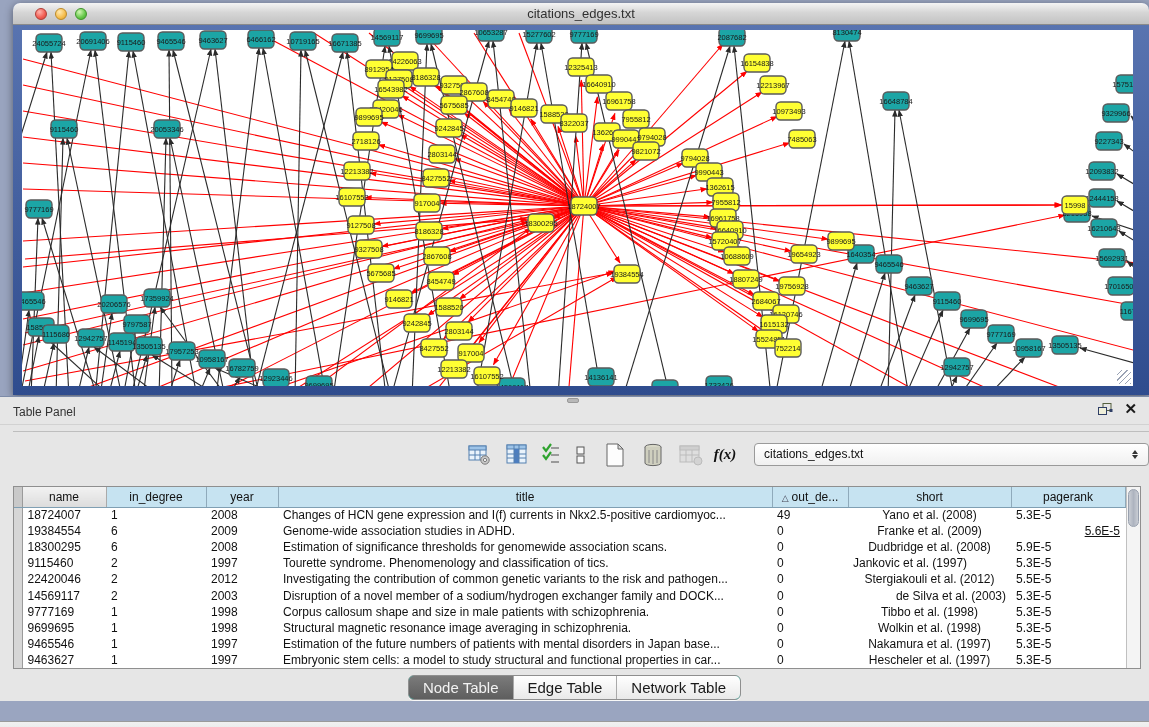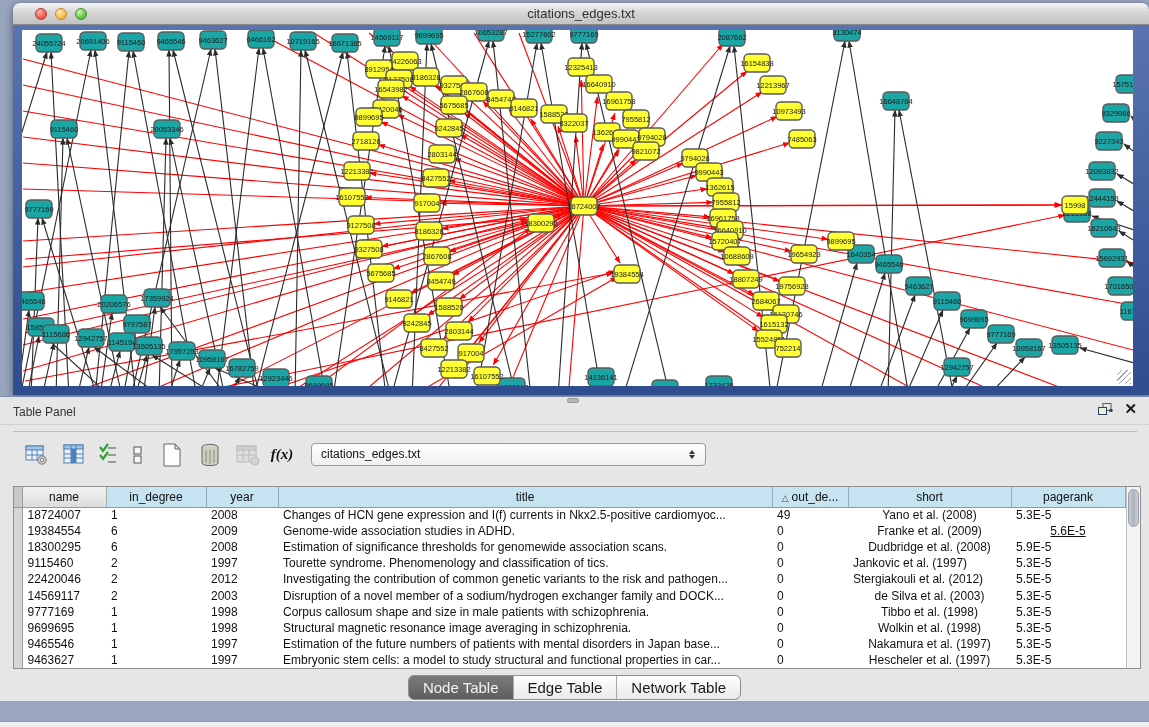--- a/index.html
+++ b/index.html
@@ -30,22 +30,22 @@
   .table-panel { position:absolute; left:0; top:396px; width:1149px; height:305px;
     background:#E6E6E6; border-top:1px solid #7D8BA8; }
   .panel-header { height:28px; position:relative; border-bottom:1px solid #D2D2D2; }
   .panel-title { position:absolute; left:13px; top:8px; font-size:12px; color:#333; }
   .splitter-dot { position:absolute; left:567px; top:1px; width:12px; height:5px;
     border-radius:2px; background:#B8B8B8; border:1px solid #999; }
   .panel-btn { position:absolute; top:5px; cursor:default; }
   .float-btn { right:36px; }
   .close-btn { right:12px; font-size:15px; font-weight:bold; color:#1A1A1A; top:3px; }
 
-  .toolbar { position:absolute; left:13px; top:34px; right:12px; height:46px;
-    border-top:1px solid #BEBEBE; display:flex; align-items:center; }
+  .toolbar { position:absolute; left:13px; top:34px; right:0; height:46px;
+    border-top:1px solid #BEBEBE; display:flex; align-items:center;justify-content:flex-end; }
   .tool { margin-left:8px; width:30px; height:30px; display:flex; align-items:center;
     justify-content:center; }
   .tool.small { width:22px; }
   .fx { font-family:"Liberation Serif", serif; font-style:italic; font-weight:bold;
     font-size:15px; color:#111; }
   .combo { margin-left:18px; width:395px; height:23px; background:linear-gradient(#FFF,#F0F0F0);
     border:1px solid #9A9A9A; border-radius:4px; position:relative;
     font-size:12px; color:#111; line-height:21px; padding-left:9px; }
   .combo .arrows { position:absolute; right:10px; top:4px; }
   .combo .arrows div { width:0; height:0; border-left:3.5px solid transparent;
@@ -908,21 +908,21 @@
             <td style="text-align: left;">5.3E-5</td>
           </tr>
           <tr>
             <td class="gutter"></td>
             <td style="text-align: left;">19384554</td>
             <td style="text-align: left;">6</td>
             <td style="text-align: left;">2009</td>
             <td style="text-align: left;">Genome-wide association studies in ADHD.</td>
             <td style="text-align: left;">0</td>
             <td style="text-align: center;">Franke et al. (2009)</td>
-            <td style="text-align: center; text-decoration: underline;">5.6E-5</td>
+            <td style="text-align: right; text-decoration: underline;">5.6E-5</td>
           </tr>
           <tr>
             <td class="gutter"></td>
             <td style="text-align: left;">18300295</td>
             <td style="text-align: left;">6</td>
             <td style="text-align: left;">2008</td>
             <td style="text-align: left;">Estimation of significance thresholds for genomewide association scans.</td>
             <td style="text-align: left;">0</td>
             <td style="text-align: center;">Dudbridge et al. (2008)</td>
             <td style="text-align: left;">5.9E-5</td>
@@ -937,31 +937,31 @@
             <td style="text-align: left;">Jankovic et al. (1997)</td>
             <td style="text-align: left;">5.3E-5</td>
           </tr>
           <tr>
             <td class="gutter"></td>
             <td style="text-align: left;">22420046</td>
             <td style="text-align: left;">2</td>
             <td style="text-align: left;">2012</td>
             <td style="text-align: left;">Investigating the contribution of common genetic variants to the risk and pathogen...</td>
             <td style="text-align: left;">0</td>
-            <td style="">Stergiakouli et al. (2012)</td>
+            <td style="text-align: center;">Stergiakouli et al. (2012)</td>
             <td style="text-align: left;">5.5E-5</td>
           </tr>
           <tr>
             <td class="gutter"></td>
             <td style="text-align: left;">14569117</td>
             <td style="text-align: left;">2</td>
             <td style="text-align: left;">2003</td>
             <td style="text-align: left;">Disruption of a novel member of a sodium/hydrogen exchanger family and DOCK...</td>
             <td style="text-align: left;">0</td>
-            <td style="text-align: center;">de Silva et al. (2003)</td>
+            <td style="text-align: right;">de Silva et al. (2003)</td>
             <td style="text-align: left;">5.3E-5</td>
           </tr>
           <tr>
             <td class="gutter"></td>
             <td style="text-align: left;">9777169</td>
             <td style="text-align: left;">1</td>
             <td style="text-align: left;">1998</td>
             <td style="text-align: left;">Corpus callosum shape and size in male patients with schizophrenia.</td>
             <td style="text-align: left;">0</td>
             <td style="text-align: center;">Tibbo et al. (1998)</td>

